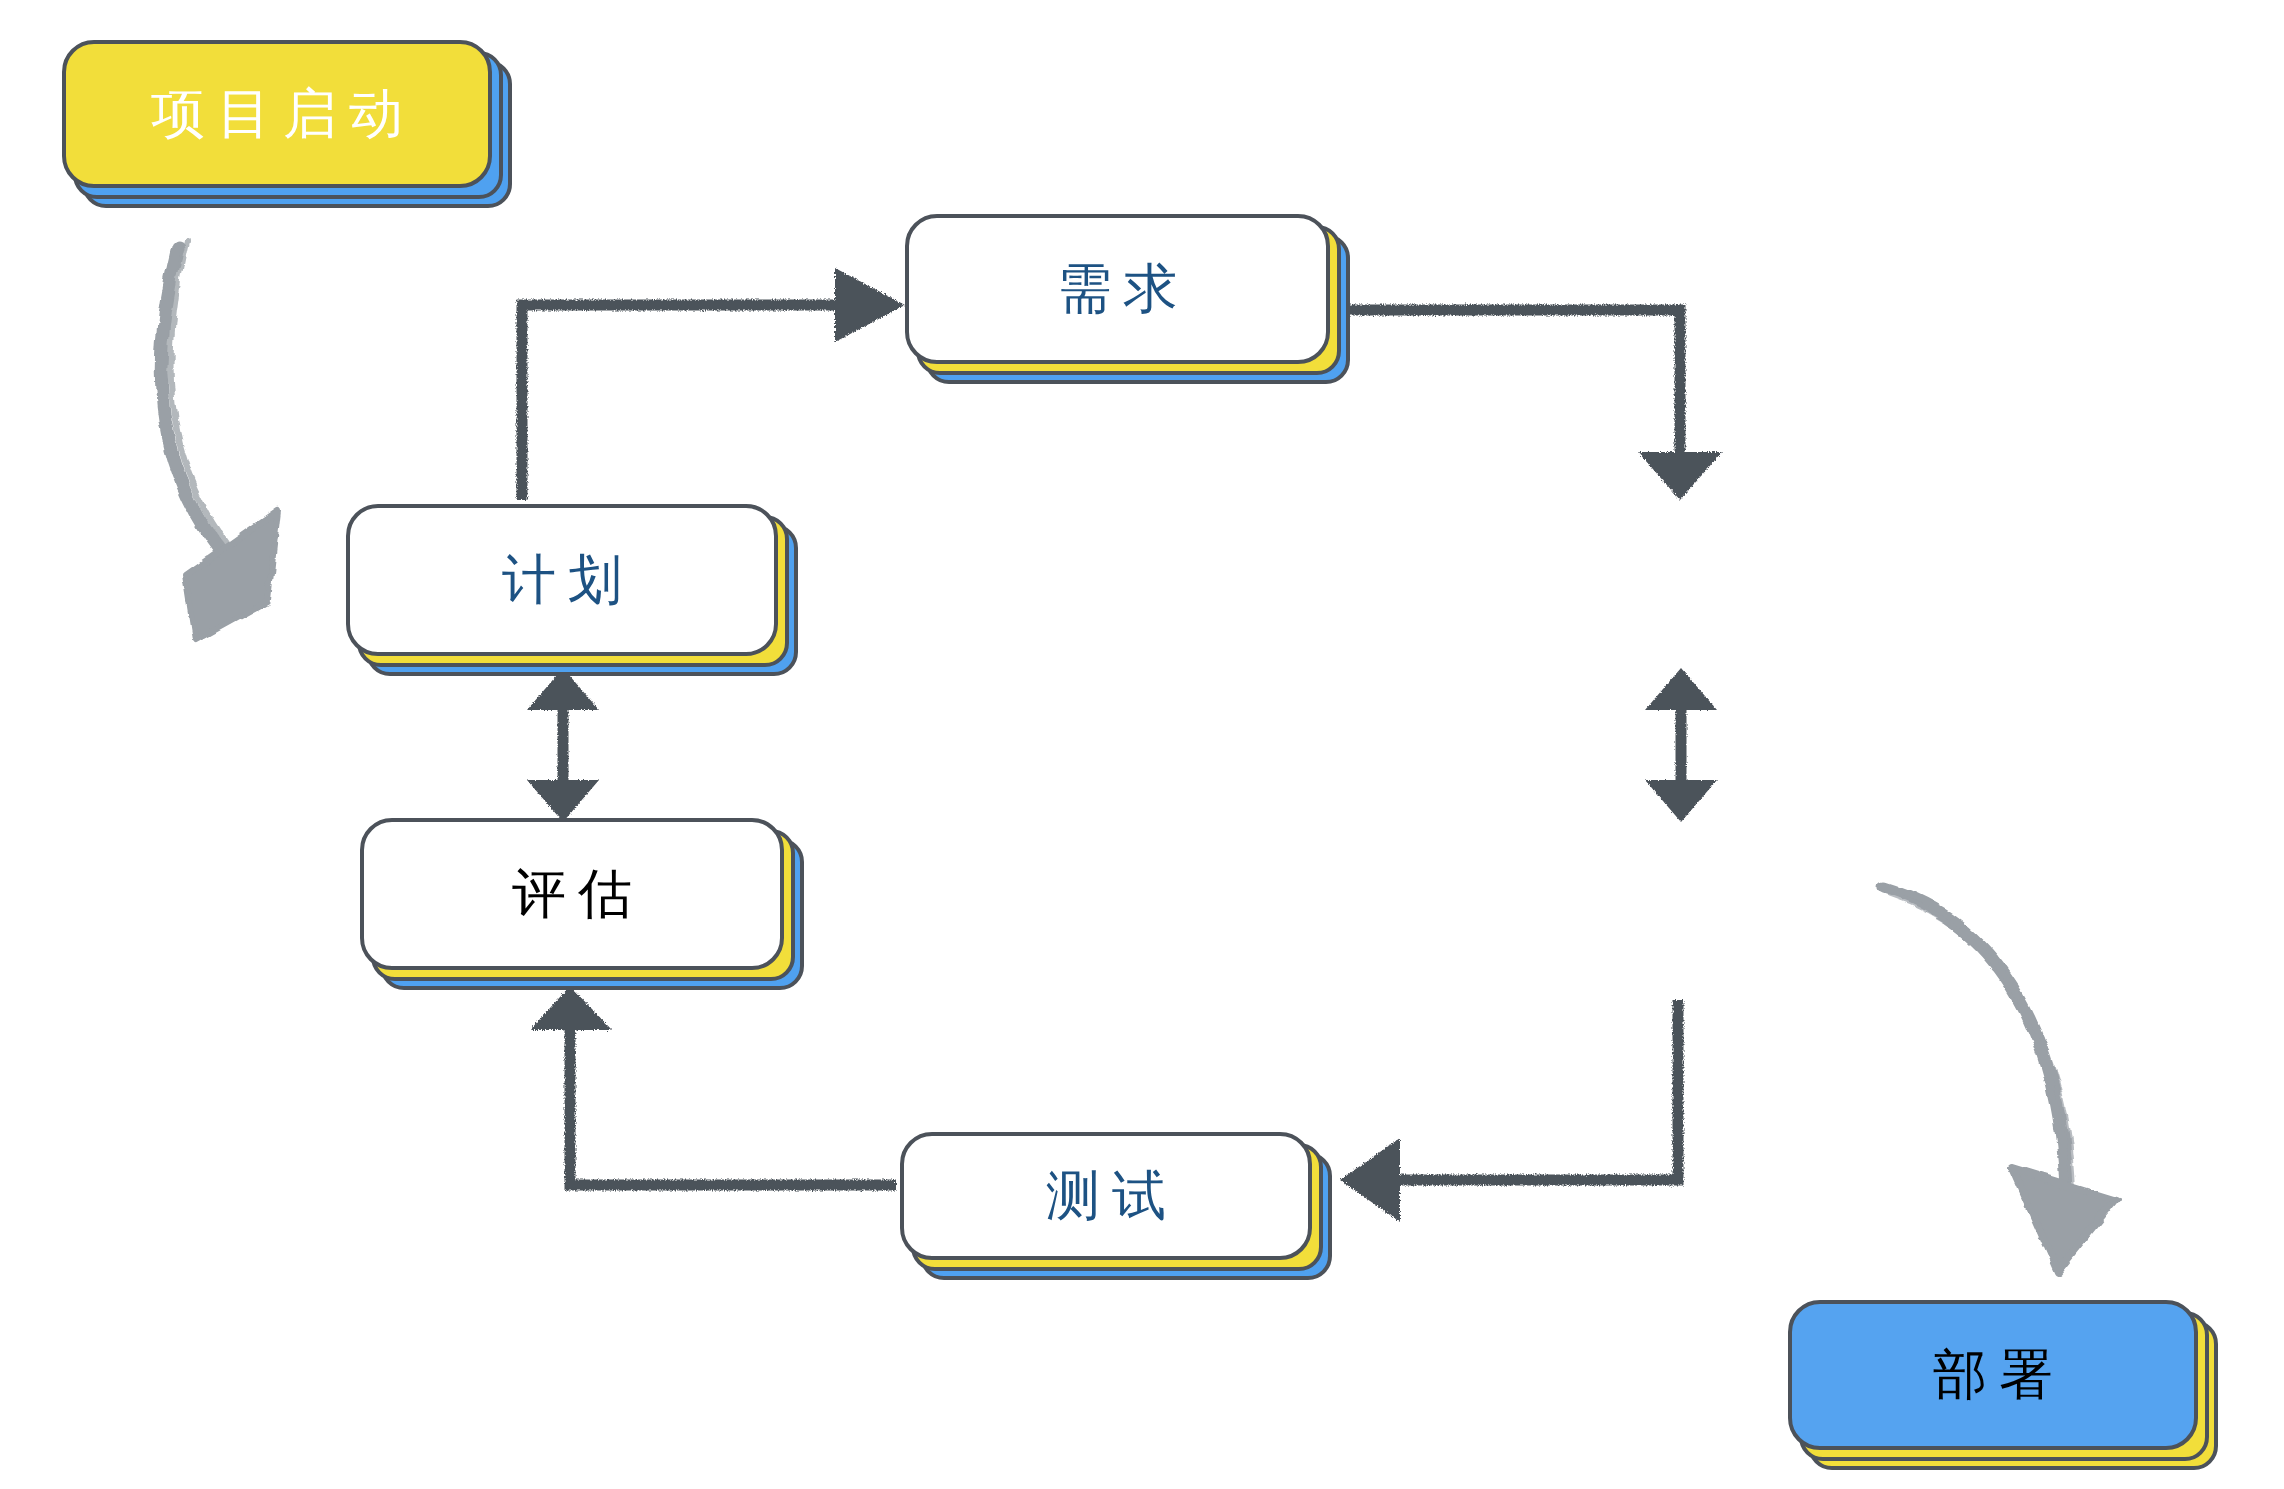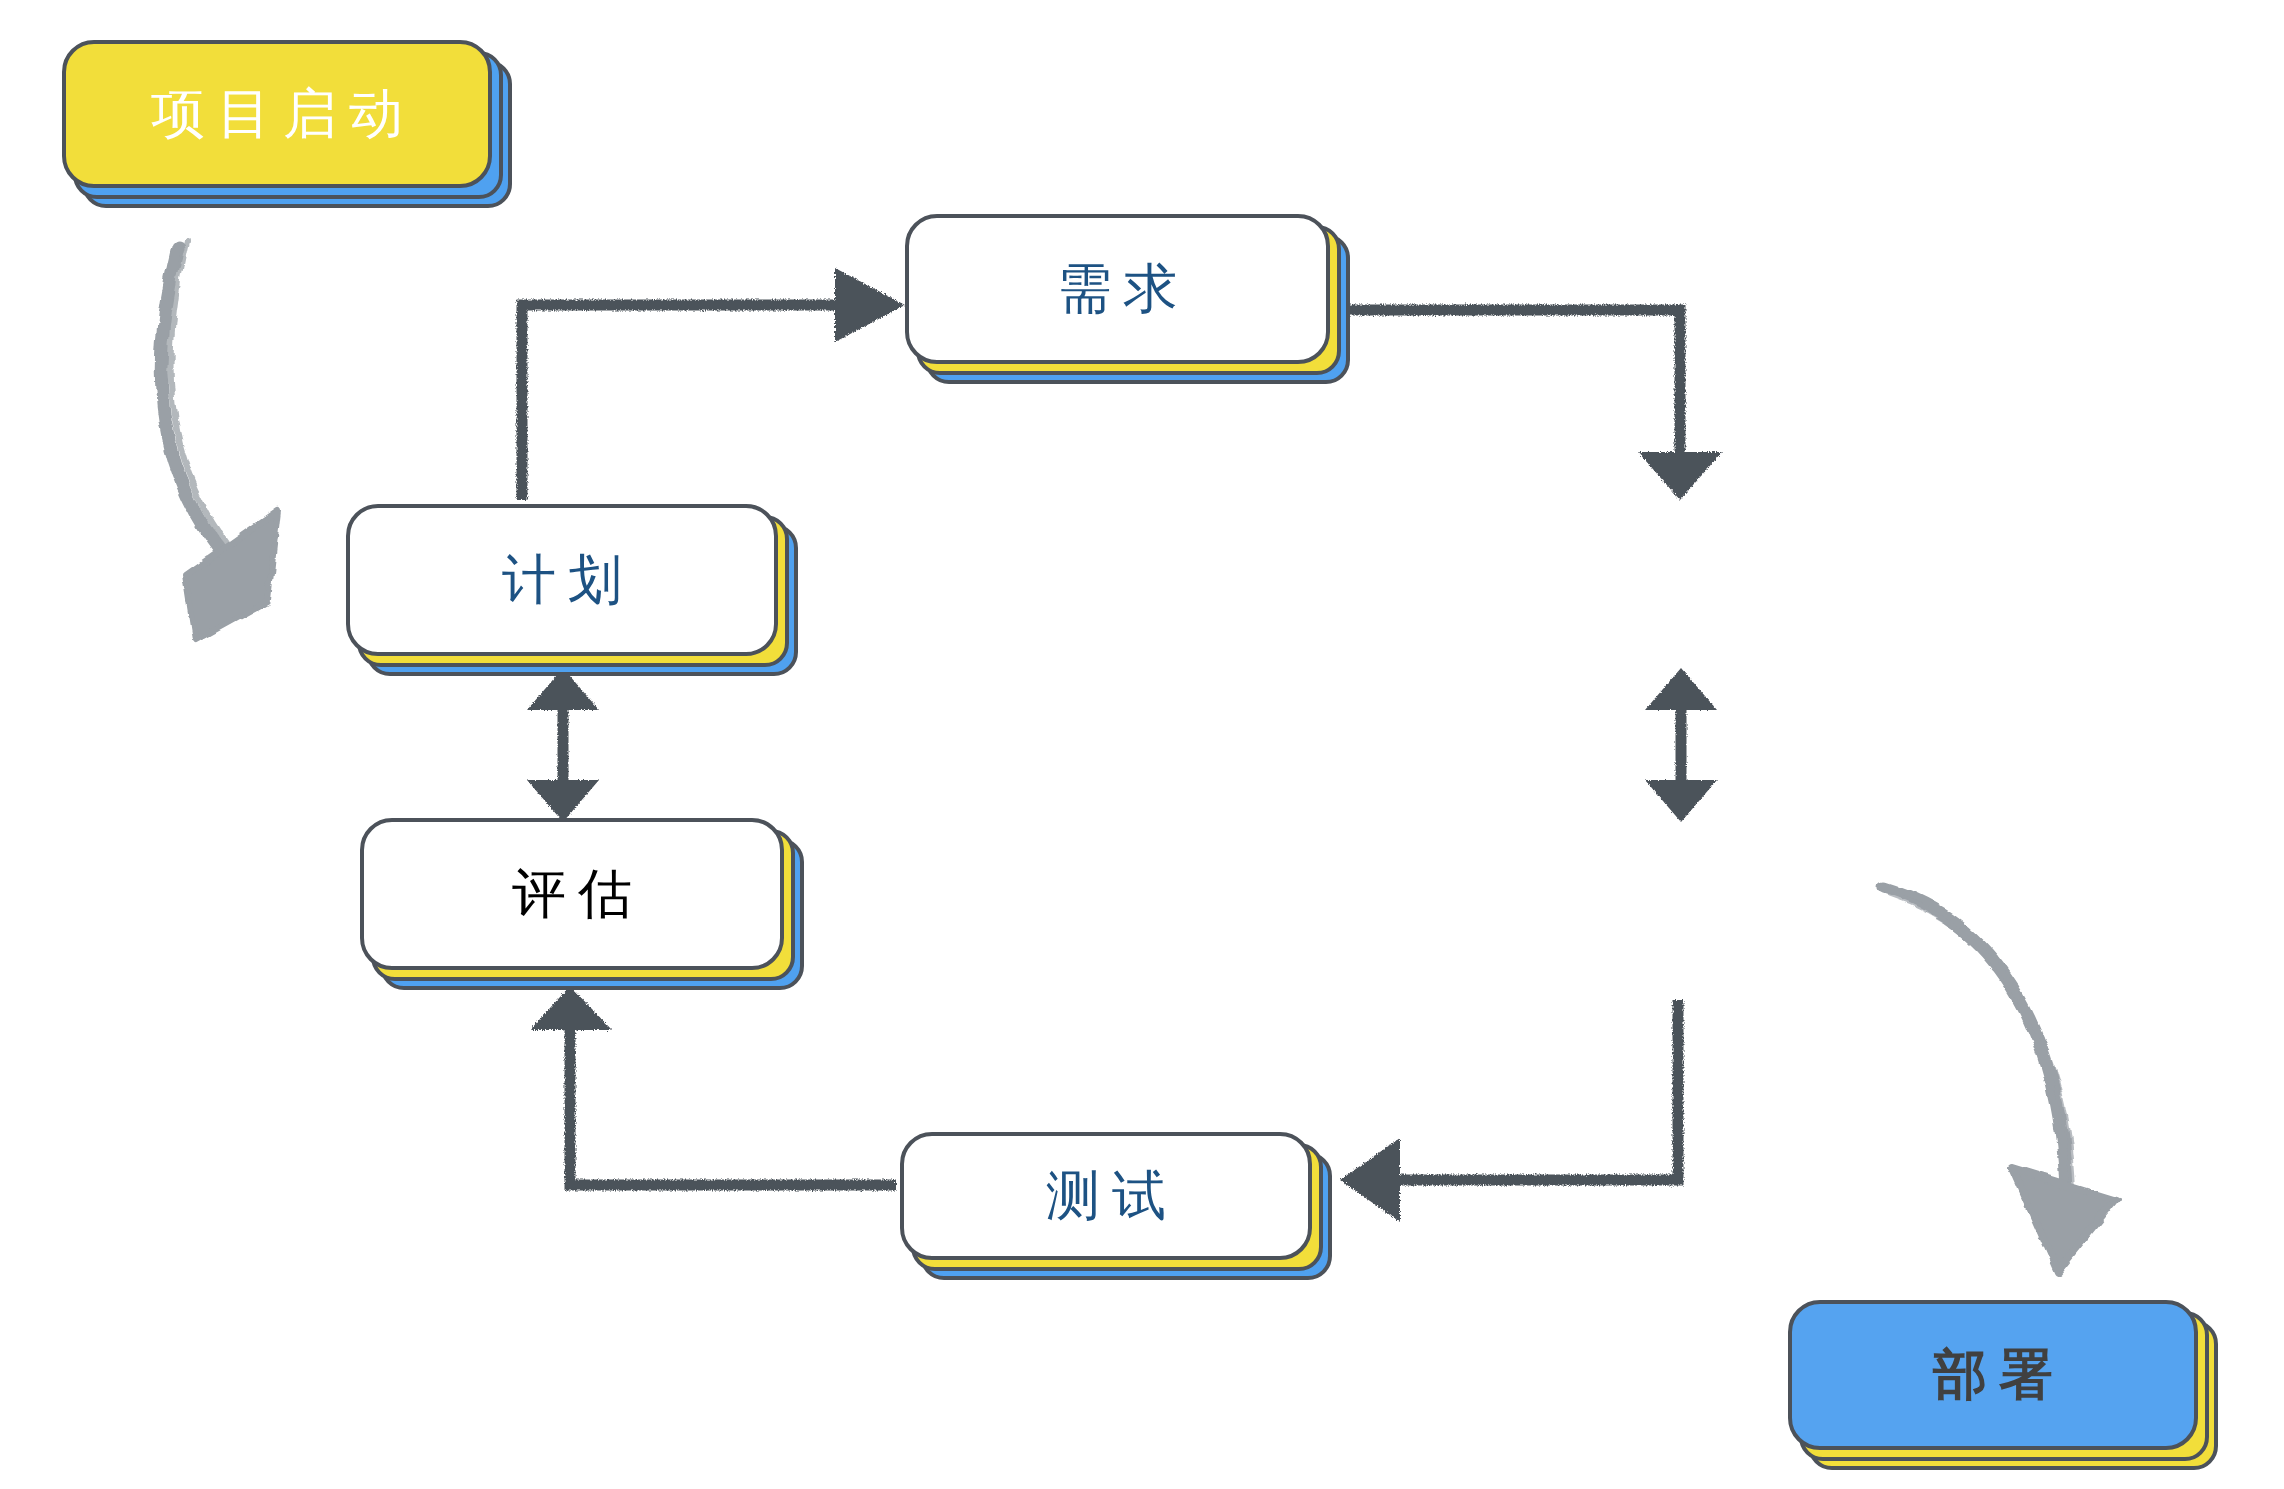--- a/index.html
+++ b/index.html
@@ -76,21 +76,21 @@
   
   .node.start .face{ background:#f2de3a; }
   .node.start .shadow-a{ background:#4fa1f0; }
   .node.start .shadow-b{ background:#4fa1f0; }
   .node.start .label{ color:#ffffff; }
 
   
   .node.end .face{ background:#55a3f0; }
   .node.end .shadow-a{ background:#f2de3a; }
   .node.end .shadow-b{ background:#f2de3a; }
-  .node.end .label{ color:#404040;font-weight:bold; }
+  .node.end .label{ color:#000000; }
 </style>
 </head>
 <body>
 
 <div id="canvas" style="background: rgb(255, 255, 255);">
 
   <svg id="edges" viewBox="0 0 2284 1489">
     <defs>
 
       <filter id="rough" x="-20%" y="-20%" width="140%" height="140%">

